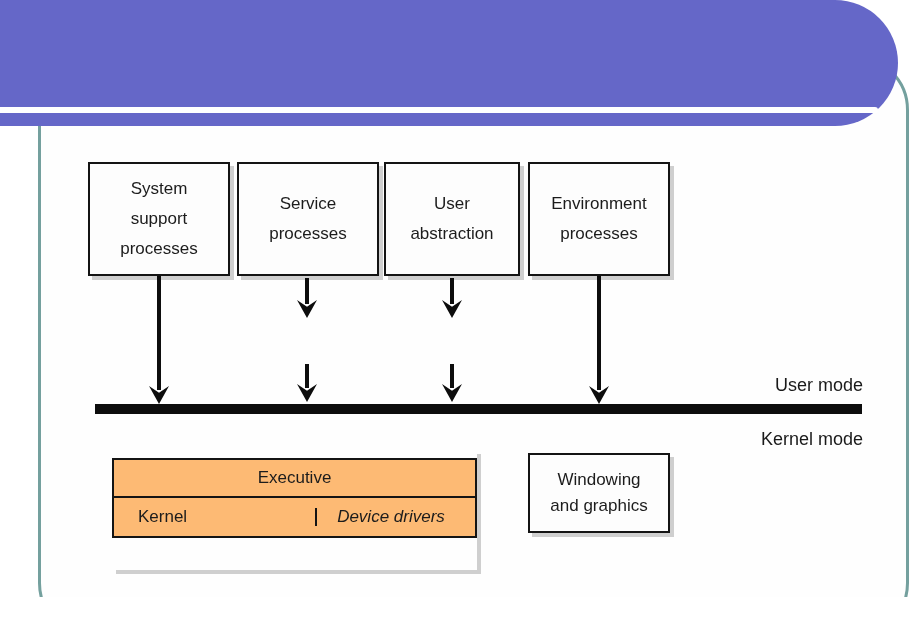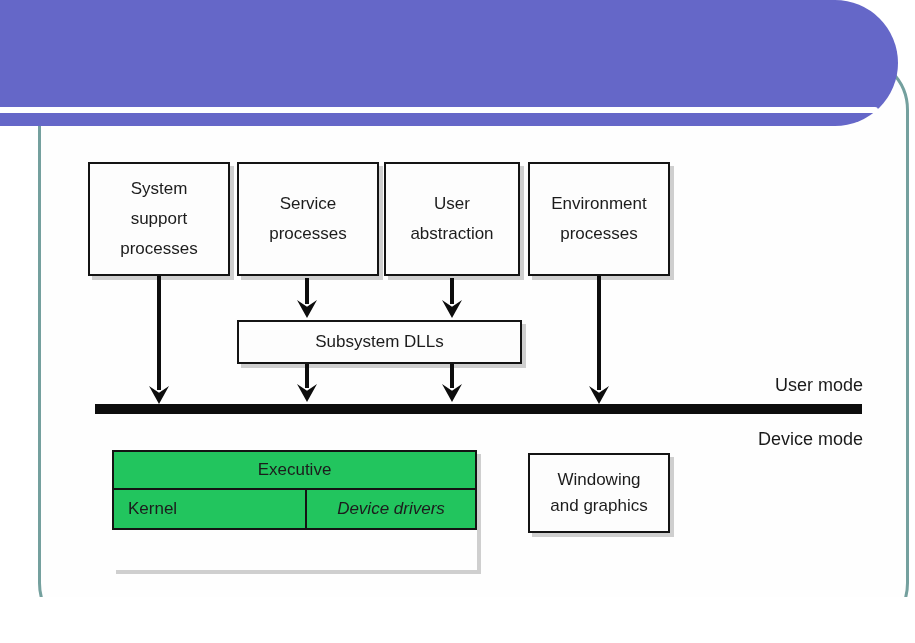--- a/index.html
+++ b/index.html
@@ -30,25 +30,25 @@
     display:flex; align-items:center; justify-content:center;
     text-align:center; font-size:17px; color:#1c1c1c;
     white-space:pre-line; line-height:30px;
   }
   .top-box { top:162px; width:142px; height:114px; }
   .dlls-box { left:237px; top:320px; width:285px; height:44px; line-height:20px; }
   .win-box { left:528px; top:453px; width:142px; height:80px; line-height:26px; }
   
   .stack { position:absolute; left:112px; top:450px; width:365px; height:120px;
            box-shadow:4px 4px 0 #cfcfcf; }
-  .stack-row { position:absolute; left:0; width:365px; background:#22c55e;
+  .stack-row { position:absolute; left:0; width:365px; background:#fdba74;
            border:2px solid #141414; display:flex; align-items:center;
-           justify-content:center; font-size:17px; color:#1c1c1c; }
+           justify-content:center; font-size:17px; color:#1c1c1c;margin-top:8px; }
   .row-exec { top:0; height:40px; }
-  .row-mid  { top:38px; height:42px; padding:0; justify-content:stretch; }
+  .row-mid  { top:38px; height:42px; padding:10px; justify-content:stretch; }
   .row-hal  { top:78px; height:42px; }
   .cell-kernel { width:193px; height:100%; border-right:2px solid #141414;
            display:flex; align-items:center; padding-left:14px; }
   .cell-dd { flex:1; height:100%; display:flex; align-items:center; justify-content:center;font-style:italic; }
   
   .shaft { position:absolute; width:4px; background:#0d0d0d; }
   .head  { position:absolute; width:20px; height:18px; background:#0d0d0d;
            clip-path:polygon(0 0, 50% 38%, 100% 0, 50% 100%); }
   
   .divider { position:absolute; left:95px; top:404px; width:767px; height:10px;
@@ -72,21 +72,20 @@
   <div class="dbox top-box" style="left:88px;">System
 support
 processes</div>
   <div class="dbox top-box" style="left:237px;">Service
 processes</div>
   <div class="dbox top-box" style="left:384px; width:136px;">User
 abstraction</div>
   <div class="dbox top-box" style="left:528px;">Environment
 processes</div>
 
-  <div class="dbox dlls-box">Subsystem DLLs</div>
 
   <div class="shaft" style="left:157px; top:276px; height:114px;"></div>
   <div class="head" style="left:149px; top:386px;"></div>
 
   <div class="shaft" style="left:305px; top:278px; height:26px;"></div>
   <div class="head" style="left:297px; top:300px;"></div>
 
   <div class="shaft" style="left:450px; top:278px; height:26px;"></div>
   <div class="head" style="left:442px; top:300px;"></div>
 
@@ -94,21 +93,21 @@
   <div class="head" style="left:297px; top:384px;"></div>
 
   <div class="shaft" style="left:450px; top:364px; height:24px;"></div>
   <div class="head" style="left:442px; top:384px;"></div>
 
   <div class="shaft" style="left:597px; top:276px; height:114px;"></div>
   <div class="head" style="left:589px; top:386px;"></div>
 
   <div class="divider" style="background: rgb(13, 13, 13);"></div>
   <div class="mode-label user-mode">User mode</div>
-  <div class="mode-label kernel-mode">Device mode</div>
+  <div class="mode-label kernel-mode">Kernel mode</div>
 
   <div class="stack">
     <div class="stack-row row-exec">Executive</div>
     <div class="stack-row row-mid">
       <div class="cell-kernel">Kernel</div>
       <div class="cell-dd">Device drivers</div>
     </div>
   </div>
 
   <div class="dbox win-box">Windowing

